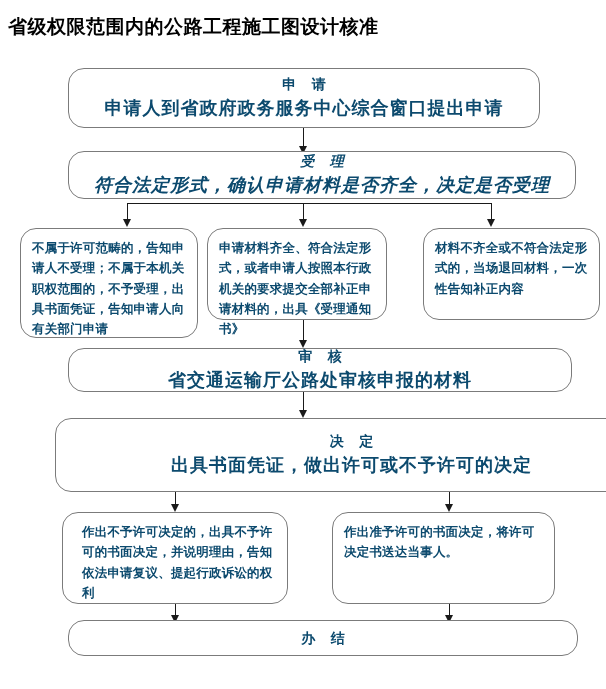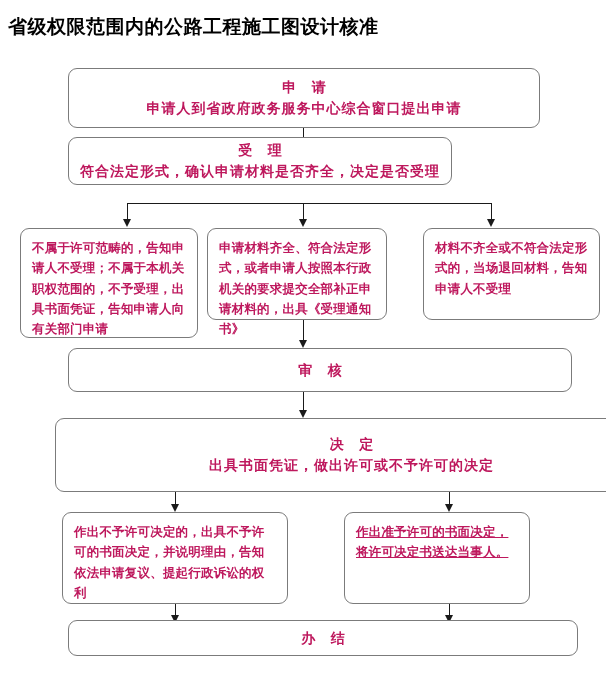--- a/index.html
+++ b/index.html
@@ -29,40 +29,40 @@
     color: #000000;
     letter-spacing: 0.5px;
     white-space: nowrap;
   }
 
   
   .box {
     position: absolute;
     box-sizing: border-box;
     border: 1px solid #7b7b7b;
-    border-radius: 9px;
+    border-radius: 16px;
     background: #ffffff;
     display: flex;
     flex-direction: column;
     align-items: center;
     justify-content: center;
-    color: #be185d;
+    color: #0c4a6e;
   }
   .box .hdr {
     font-family: "Liberation Serif", "DejaVu Serif", serif;
     font-size: 14px;
     font-weight: bold;
     letter-spacing: 6px;
     text-indent: 6px;
     line-height: 1.5;
     white-space: nowrap;
   }
   .box .sub {
     font-family: "Liberation Serif", "DejaVu Serif", serif;
-    font-size: 14px;
+    font-size: 18px;
     font-weight: bold;
     letter-spacing: 1px;
     line-height: 1.5;
     white-space: nowrap;
   }
   .box.detail {
     justify-content: flex-start;
     align-items: flex-end;
   }
   .box.detail .body {
@@ -105,21 +105,21 @@
   <div class="title">省级权限范围内的公路工程施工图设计核准</div>
 
   <div class="box" style="left:68px; top:68px; width:472px; height:60px;">
     <div class="hdr">申  请</div>
     <div class="sub">申请人到省政府政务服务中心综合窗口提出申请</div>
   </div>
 
   <div class="vline" style="left:303px; top:128px; height:19px;"></div>
   <div class="arrow" style="left:299px; top:146px;"></div>
 
-  <div class="box" style="left:68px; top:137px; width:384px; height:48px;">
+  <div class="box" style="left:68px; top:151px; width:508px; height:48px;font-style:italic;">
     <div class="hdr">受  理</div>
     <div class="sub">符合法定形式，确认申请材料是否齐全，决定是否受理</div>
   </div>
 
   <div class="hline" style="left:127px; top:203px; width:365px;"></div>
   <div class="vline" style="left:127px; top:203px; height:17px;"></div>
   <div class="arrow" style="left:123px; top:219px;"></div>
   <div class="vline" style="left:303px; top:203px; height:17px;"></div>
   <div class="arrow" style="left:299px; top:219px;"></div>
   <div class="vline" style="left:491px; top:203px; height:17px;"></div>
@@ -127,48 +127,49 @@
 
   <div class="box detail" style="left:20px; top:228px; width:178px; height:110px;">
     <div class="body">不属于许可范畴的，告知申请人不受理；不属于本机关职权范围的，不予受理，出具书面凭证，告知申请人向有关部门申请</div>
   </div>
 
   <div class="box detail" style="left:207px; top:228px; width:180px; height:92px;">
     <div class="body">申请材料齐全、符合法定形式，或者申请人按照本行政机关的要求提交全部补正申请材料的，出具《受理通知书》</div>
   </div>
 
   <div class="box detail" style="left:423px; top:228px; width:177px; height:92px;">
-    <div class="body">材料不齐全或不符合法定形式的，当场退回材料，告知申请人不受理</div>
+    <div class="body">材料不齐全或不符合法定形式的，当场退回材料，一次性告知补正内容</div>
   </div>
 
   <div class="vline" style="left:303px; top:320px; height:21px;"></div>
   <div class="arrow" style="left:299px; top:340px;"></div>
 
   <div class="box" style="left:68px; top:348px; width:504px; height:44px;">
     <div class="hdr">审  核</div>
+    <div class="sub">省交通运输厅公路处审核申报的材料</div>
   </div>
 
   <div class="vline" style="left:303px; top:392px; height:19px;"></div>
   <div class="arrow" style="left:299px; top:410px;"></div>
 
   <div class="box" style="left:55px; top:418px; width:593px; height:74px;">
     <div class="hdr">决  定</div>
     <div class="sub">出具书面凭证，做出许可或不予许可的决定</div>
   </div>
 
   <div class="vline" style="left:175px; top:492px; height:13px;"></div>
   <div class="arrow" style="left:171px; top:504px;"></div>
   <div class="vline" style="left:449px; top:492px; height:13px;"></div>
   <div class="arrow" style="left:445px; top:504px;"></div>
 
-  <div class="box detail" style="left:62px; top:512px; width:226px; height:92px;">
+  <div class="box detail" style="left:62px; top:512px; width:226px; height:92px;padding-left:8px;">
     <div class="body">作出不予许可决定的，出具不予许可的书面决定，并说明理由，告知依法申请复议、提起行政诉讼的权利</div>
   </div>
 
-  <div class="box detail" style="left:344px; top:512px; width:186px; height:92px;text-decoration:underline;">
+  <div class="box detail" style="left:332px; top:512px; width:223px; height:92px;">
     <div class="body">作出准予许可的书面决定，将许可决定书送达当事人。</div>
   </div>
 
   <div class="vline" style="left:175px; top:604px; height:12px;"></div>
   <div class="arrow" style="left:171px; top:615px;"></div>
   <div class="vline" style="left:449px; top:604px; height:12px;"></div>
   <div class="arrow" style="left:445px; top:615px;"></div>
 
   <div class="box" style="left:68px; top:620px; width:510px; height:36px;">
     <div class="hdr">办  结</div>

